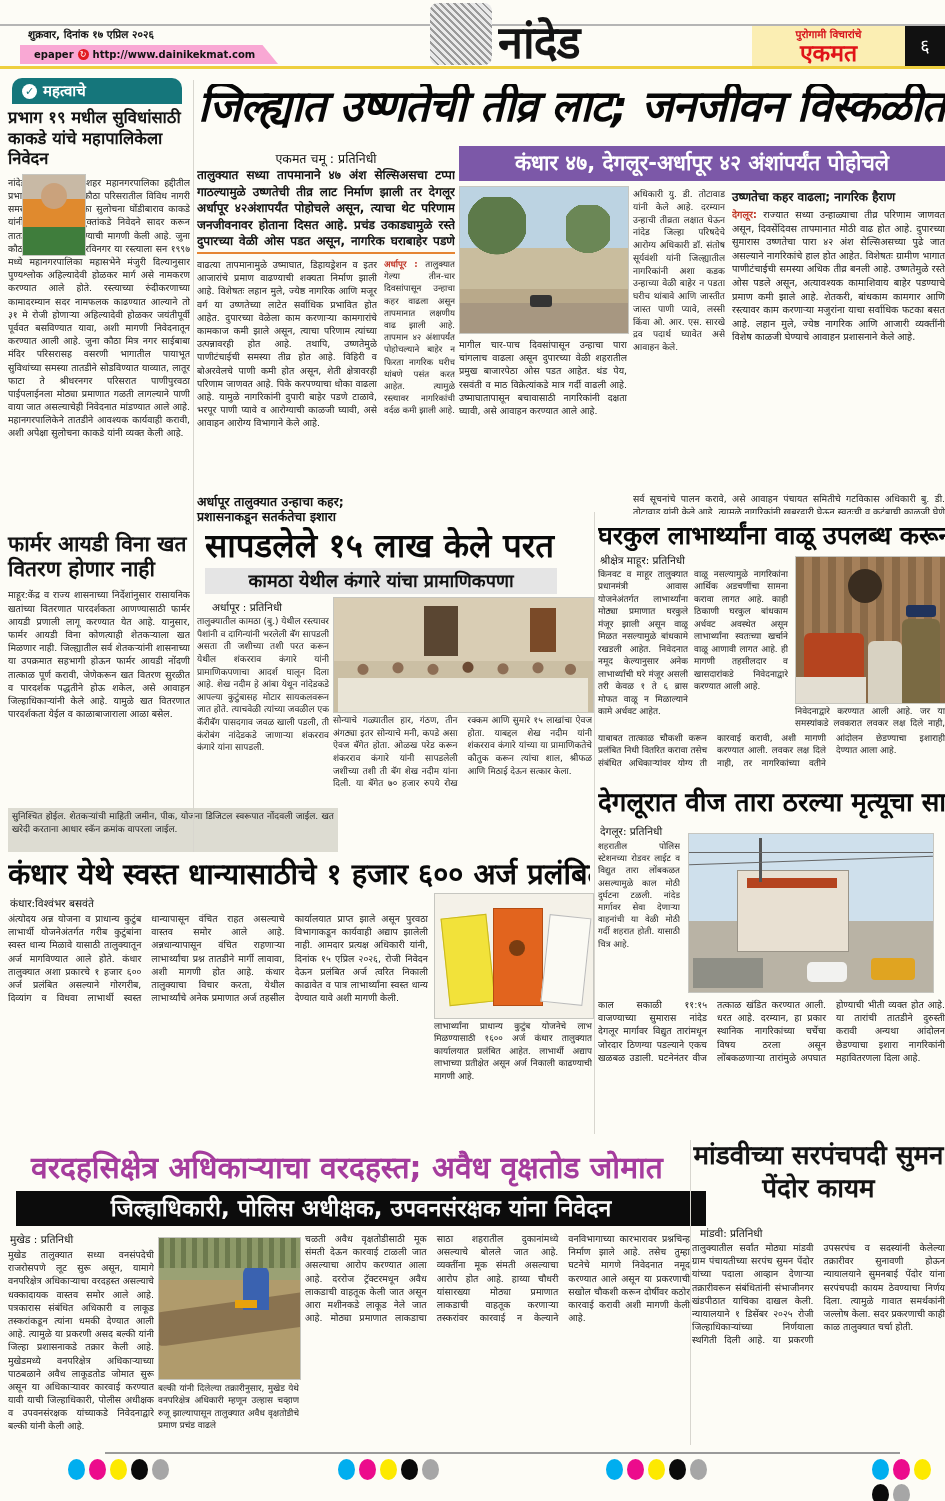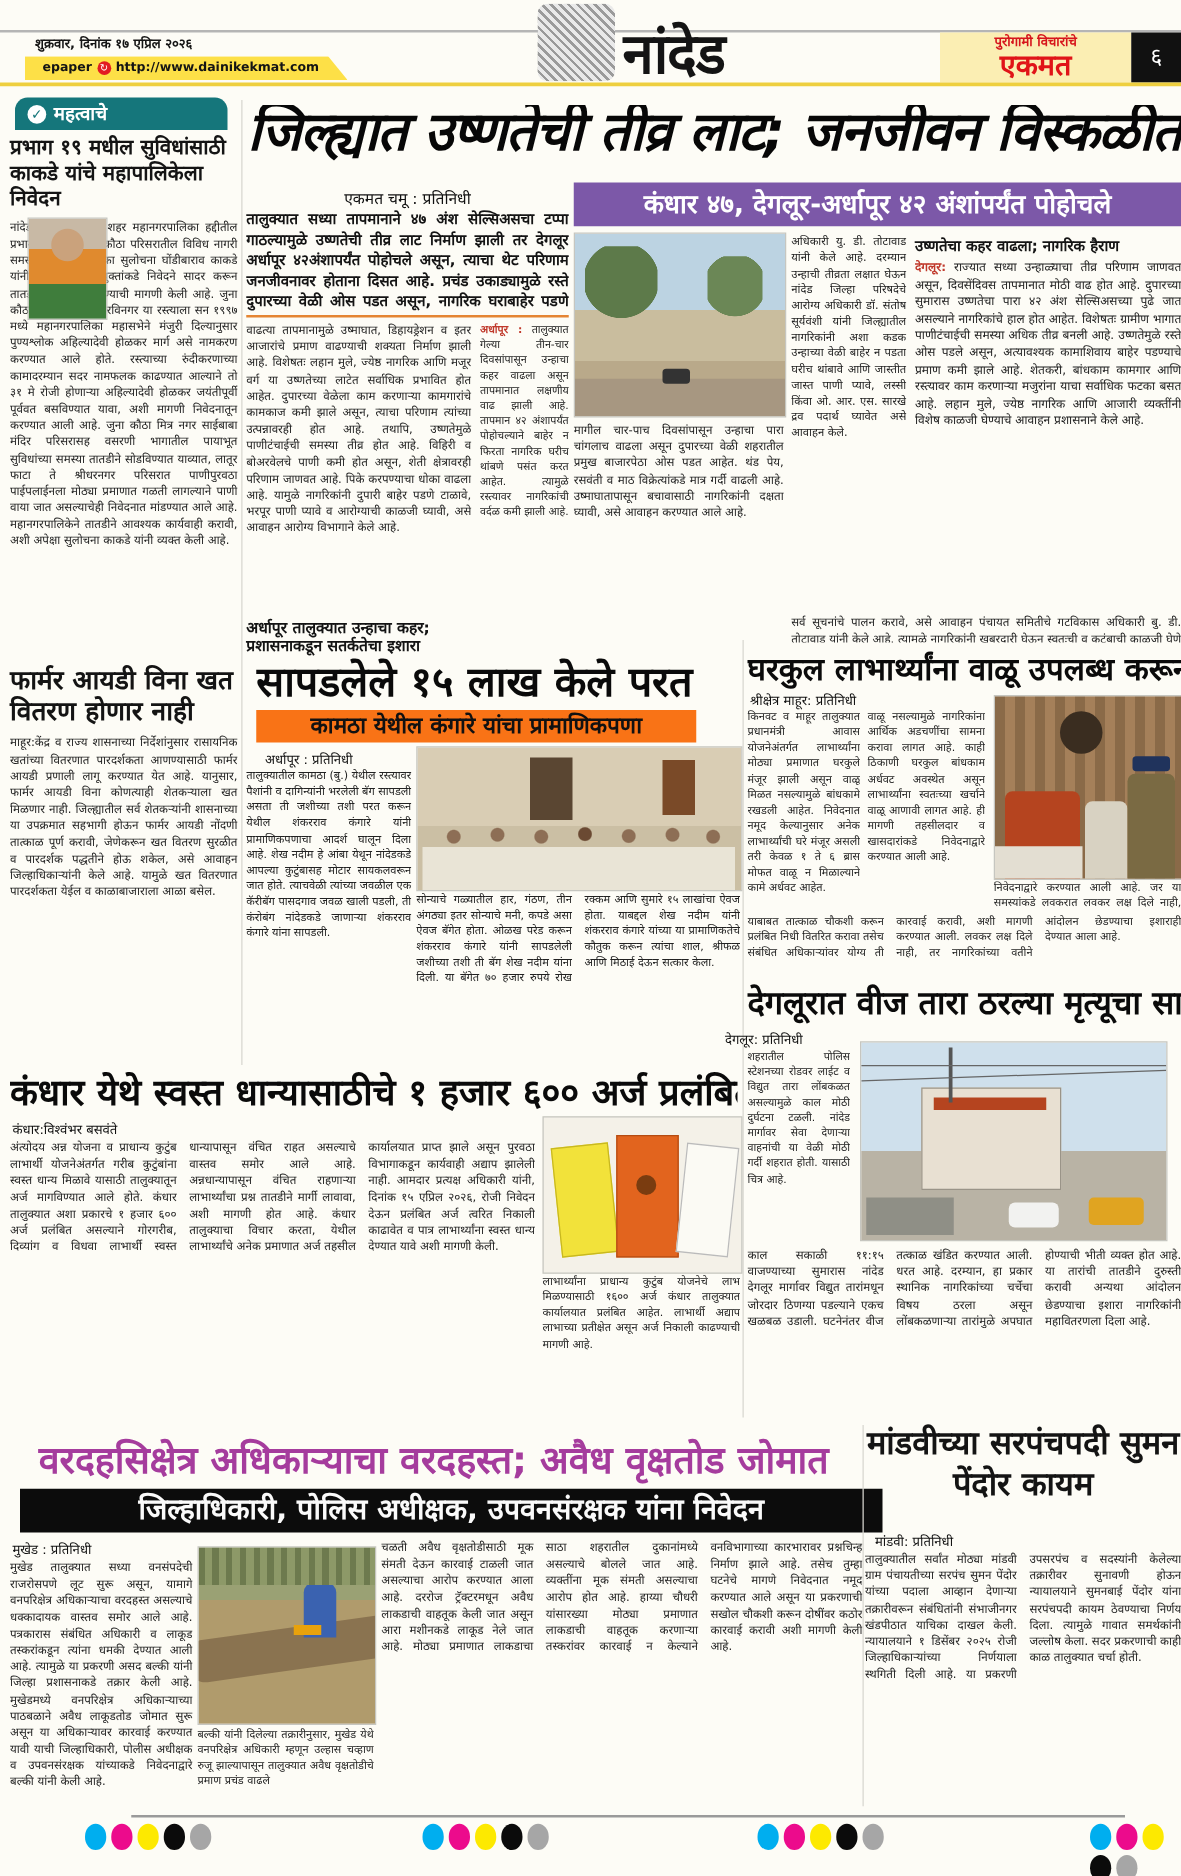--- a/index.html
+++ b/index.html
@@ -15,36 +15,36 @@
   .cols3{column-count:3;column-gap:10px;}
   .headline-xl{font-size:43px;font-weight:900;letter-spacing:-1px;line-height:1.05;color:#070707;font-style:italic;}
   .headline-lg{font-size:31px;font-weight:900;color:#0a0a0a;}
   .headline-md{font-size:26px;font-weight:900;color:#0a0a0a;}
   .rule{background:#b5b5b5;}
   .photo{position:absolute;overflow:hidden;border:1px solid #c6c6c0;background:#e8e4da;}
   .dot{display:inline-block;width:17px;height:21px;border-radius:50%;margin-right:4px;}
   .vline{position:absolute;width:1px;background:#d8d6cf;}
   .byline{font-size:10.5px;font-weight:normal;color:#111;}
   .strap-purple{background:#7c58a8;color:#fff;font-weight:800;font-size:21px;line-height:35px;text-align:center;}
-  .strap-gray{background:#f97316;color:#111;font-weight:800;font-size:18px;line-height:26px;text-align:center;}
+  .strap-gray{background:#e5e5e5;color:#111;font-weight:800;font-size:18px;line-height:26px;text-align:center;}
   .blackbar{background:#0c0c0c;color:#fafafa;font-weight:700;font-size:23px;line-height:35px;text-align:center;}
   .teal-tab{background:#15767b;color:#fff;font-weight:800;font-size:15px;line-height:26px;border-radius:10px 10px 0 0;}
   .chk{display:inline-block;width:15px;height:15px;border-radius:50%;background:#fff;color:#15767b;
        font-size:11px;line-height:15px;text-align:center;font-weight:900;margin:0 6px 0 10px;vertical-align:middle;}
 </style>
 </head>
 <body>
 
 <div class="page">
 
   <div class="abs rule" style="left:0;top:24px;width:945px;height:2px;"></div>
 
   <div class="abs b" style="left:28px;top:27px;font-size:10.5px;">शुक्रवार, दिनांक १७ एप्रिल २०२६</div>
 
-  <div class="abs" style="left:20px;top:45px;width:258px;height:19px;background:#fde047;clip-path:polygon(0 0,94% 0,100% 100%,0 100%);display:flex;align-items:center;">
+  <div class="abs" style="left:20px;top:45px;width:258px;height:19px;background:#f9a8d4;clip-path:polygon(0 0,94% 0,100% 100%,0 100%);display:flex;align-items:center;">
     <span class="b" style="font-size:10px;margin-left:14px;">epaper</span>
     <span style="display:inline-block;width:11px;height:11px;border-radius:50%;background:#e21b22;color:#fff;font-size:8px;line-height:11px;text-align:center;margin:0 4px;">↻</span>
     <span class="b" style="font-size:10px;">http://www.dainikekmat.com</span>
   </div>
 
   <div class="abs" style="left:430px;top:3px;width:62px;height:62px;border-radius:8px;background:
        repeating-linear-gradient(45deg,#9a9a9a 0 2px,#e9e9e9 2px 5px),
        repeating-linear-gradient(-45deg,rgba(60,60,60,.5) 0 3px,rgba(255,255,255,.4) 3px 7px);"></div>
 
   <div class="abs nowrap" style="left:498px;top:10px;width:240px;font-size:45px;font-weight:900;letter-spacing:-1px;">नांदेड</div>
@@ -63,20 +63,23 @@
     <div style="font-size:16.5px;font-weight:900;line-height:1.25;margin-top:4px;">प्रभाग १९ मधील सुविधांसाठी काकडे यांचे महापालिकेला निवेदन</div>
     <div class="photo" style="left:14px;top:96px;width:62px;height:80px;background:linear-gradient(180deg,#c8b9a5 0 30%,#e08a2e 30% 65%,#3f7d3c 65% 100%);">
       <div style="position:absolute;left:18px;top:8px;width:26px;height:26px;border-radius:50%;background:#caa27c;"></div>
     </div>
     <div class="body-txt" style="margin-top:6px;height:310px;">नांदेड: नांदेड वाघाळा शहर महानगरपालिका हद्दीतील प्रभाग क्र.१९ वसरणी-कौठा परिसरातील विविध नागरी समस्यांबाबत नगरसेविका सुलोचना घोंडीबाराव काकडे यांनी महापौर व आयुक्तांकडे निवेदने सादर करून तातडीने कार्यवाही करण्याची मागणी केली आहे. जुना कौठा पोलीस चौकी ते रविनगर या रस्त्याला सन १९९७ मध्ये महानगरपालिका महासभेने मंजुरी दिल्यानुसार पुण्यश्लोक अहिल्यादेवी होळकर मार्ग असे नामकरण करण्यात आले होते. रस्त्याच्या रुंदीकरणाच्या कामादरम्यान सदर नामफलक काढण्यात आल्याने तो ३१ मे रोजी होणाऱ्या अहिल्यादेवी होळकर जयंतीपूर्वी पूर्ववत बसविण्यात यावा, अशी मागणी निवेदनातून करण्यात आली आहे. जुना कौठा मित्र नगर साईबाबा मंदिर परिसरासह वसरणी भागातील पायाभूत सुविधांच्या समस्या तातडीने सोडविण्यात याव्यात, लातूर फाटा ते श्रीधरनगर परिसरात पाणीपुरवठा पाईपलाईनला मोठ्या प्रमाणात गळती लागल्याने पाणी वाया जात असल्याचेही निवेदनात मांडण्यात आले आहे. महानगरपालिकेने तातडीने आवश्यक कार्यवाही करावी, अशी अपेक्षा सुलोचना काकडे यांनी व्यक्त केली आहे.</div>
   </div>
 
   <div class="abs" style="left:8px;top:532px;width:182px;height:324px;">
     <div style="font-size:21px;font-weight:900;line-height:1.2;">फार्मर आयडी विना खत वितरण होणार नाही</div>
     <div class="body-txt" style="margin-top:6px;height:250px;">माहूर:केंद्र व राज्य शासनाच्या निर्देशांनुसार रासायनिक खतांच्या वितरणात पारदर्शकता आणण्यासाठी फार्मर आयडी प्रणाली लागू करण्यात येत आहे. यानुसार, फार्मर आयडी विना कोणत्याही शेतकऱ्याला खत मिळणार नाही. जिल्ह्यातील सर्व शेतकऱ्यांनी शासनाच्या या उपक्रमात सहभागी होऊन फार्मर आयडी नोंदणी तात्काळ पूर्ण करावी, जेणेकरून खत वितरण सुरळीत व पारदर्शक पद्धतीने होऊ शकेल, असे आवाहन जिल्हाधिकाऱ्यांनी केले आहे. यामुळे खत वितरणात पारदर्शकता येईल व काळाबाजाराला आळा बसेल.</div>
+  </div>
+  <div class="abs" style="left:8px;top:808px;width:330px;height:44px;background:#dddcd2;padding:2px 4px;box-sizing:border-box;">
+    <div class="body-txt" style="font-size:9px;">सुनिश्चित होईल. शेतकऱ्यांची माहिती जमीन, पीक, योजना डिजिटल स्वरूपात नोंदवली जाईल. खत खरेदी करताना आधार स्कॅन क्रमांक वापरला जाईल.</div>
   </div>
 
   <div class="vline" style="left:193px;top:80px;height:772px;"></div>
 
   <div>
     <div class="abs headline-xl nowrap center" style="left:198px;top:84px;width:747px;">जिल्ह्यात उष्णतेची तीव्र लाट; जनजीवन विस्कळीत</div>
 
     <div class="abs byline center" style="left:197px;top:150px;width:258px;font-size:12.5px;">एकमत चमू : प्रतिनिधी</div>
     <div class="abs just b" style="left:197px;top:167px;width:258px;height:82px;font-size:12px;line-height:1.38;overflow:hidden;">तालुक्यात सध्या तापमानाने ४७ अंश सेल्सिअसचा टप्पा गाठल्यामुळे उष्णतेची तीव्र लाट निर्माण झाली तर देगलूर अर्धापूर ४२अंशापर्यंत पोहोचले असून, त्याचा थेट परिणाम जनजीवनावर होताना दिसत आहे. प्रचंड उकाड्यामुळे रस्ते दुपारच्या वेळी ओस पडत असून, नागरिक घराबाहेर पडणे टाळत आहेत.</div>
     <div class="abs" style="left:197px;top:252px;width:258px;height:2px;background:#e58533;"></div>
@@ -152,21 +155,21 @@
       <div style="position:absolute;right:6px;bottom:0;width:38px;height:84px;background:#7a6a43;border-radius:6px 6px 0 0;"></div>
       <div style="position:absolute;right:10px;top:48px;width:30px;height:12px;background:#20335c;border-radius:3px;"></div>
       <div style="position:absolute;left:0;bottom:0;width:70px;height:26px;background:#e3ded2;"></div>
     </div>
     <div class="abs body-txt" style="left:795px;top:705px;width:150px;height:24px;font-size:8.8px;">निवेदनाद्वारे करण्यात आली आहे. जर या समस्यांकडे लवकरात लवकर लक्ष दिले नाही, तर नागरिकांची मोठी गैरसोय होणार आहे.</div>
     <div class="abs body-txt cols3" style="left:598px;top:732px;width:347px;height:46px;font-size:8.8px;">याबाबत तात्काळ चौकशी करून प्रलंबित निधी वितरित करावा तसेच संबंधित अधिकाऱ्यांवर योग्य ती कारवाई करावी, अशी मागणी करण्यात आली. लवकर लक्ष दिले नाही, तर नागरिकांच्या वतीने आंदोलन छेडण्याचा इशाराही देण्यात आला आहे.</div>
   </div>
 
   <div>
     <div class="abs headline-md nowrap center" style="left:598px;top:783px;width:347px;">देगलूरात वीज तारा ठरल्या मृत्यूचा सापळा</div>
-    <div class="abs byline" style="left:580px;top:824px;">देगलूर: प्रतिनिधी</div>
+    <div class="abs byline" style="left:600px;top:824px;">देगलूर: प्रतिनिधी</div>
     <div class="abs body-txt" style="left:598px;top:840px;width:82px;height:152px;font-size:8.6px;">शहरातील पोलिस स्टेशनच्या रोडवर लाईट व विद्युत तारा लोंबकळत असल्यामुळे काल मोठी दुर्घटना टळली. नांदेड मार्गावर सेवा देणाऱ्या वाहनांची या वेळी मोठी गर्दी शहरात होती. यासाठी चित्र आहे.</div>
 
     <div class="photo" style="left:688px;top:833px;width:244px;height:158px;background:linear-gradient(180deg,#cfe0ec 0 55%,#b9b3a5 55% 100%);">
       <div style="position:absolute;left:48px;top:36px;width:110px;height:80px;background:#e8e0d2;border:1px solid #9a9488;"></div>
       <div style="position:absolute;left:58px;top:44px;width:90px;height:10px;background:#b5441f;"></div>
       <div style="position:absolute;left:70px;top:4px;width:3px;height:44px;background:#555;"></div>
       <div style="position:absolute;left:0;top:18px;width:244px;height:1px;background:#666;"></div>
       <div style="position:absolute;left:0;top:26px;width:244px;height:1px;background:#666;transform:rotate(-2deg);"></div>
       <div style="position:absolute;left:118px;bottom:10px;width:40px;height:20px;background:#f2f2f0;border-radius:5px;"></div>
       <div style="position:absolute;right:18px;bottom:12px;width:44px;height:22px;background:#e0a421;border-radius:4px;"></div>

